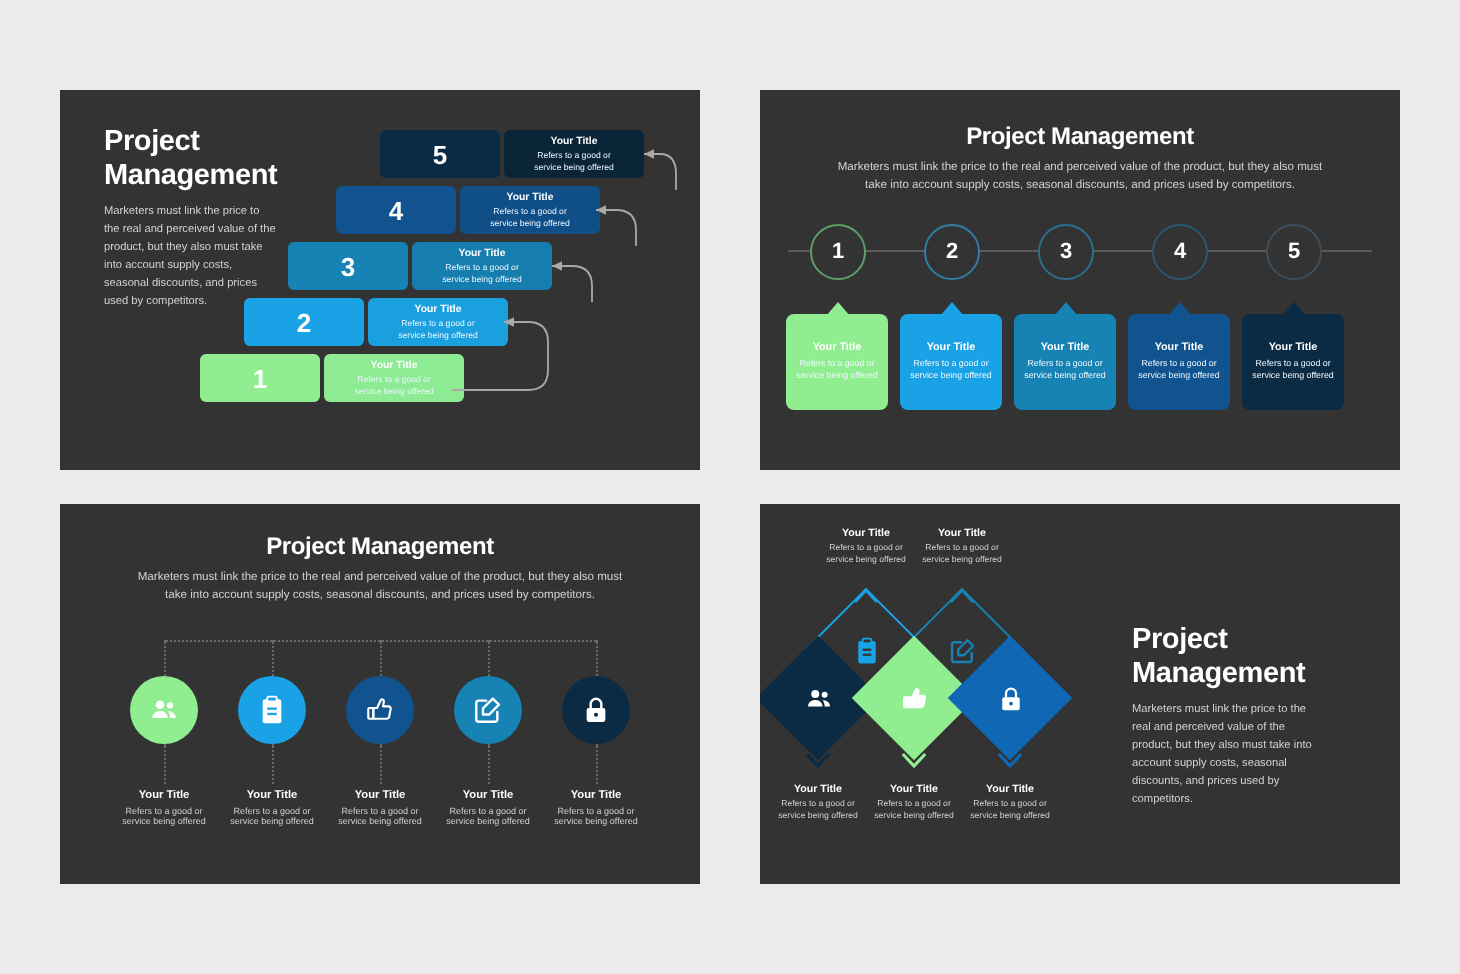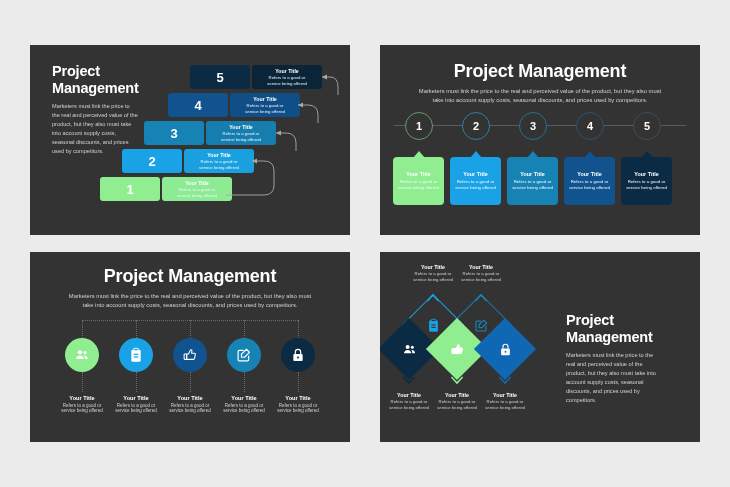--- a/index.html
+++ b/index.html
@@ -32,21 +32,21 @@
   .title-big{
     color:#ffffff;font-weight:bold;
     font-size:14.5px;line-height:1.18;
     letter-spacing:-0.2px;
   }
   .body-sm{
     color:#d2d2d2;font-size:5.6px;line-height:1.62;
     margin-top:5px;
   }
   .title-center{
-    color:#ffffff;font-weight:bold;font-size:18px;
+    color:#ffffff;font-weight:bold;font-size:12px;
     text-align:center;letter-spacing:-0.2px;
   }
   .sub-center{
     color:#d2d2d2;font-size:5.8px;line-height:1.6;
     text-align:center;margin-top:5px;
   }
 
   
   .s1-steps{position:absolute;left:0;top:0;width:100%;height:100%;}
   .step{position:absolute;height:24px;display:flex;align-items:stretch;}

